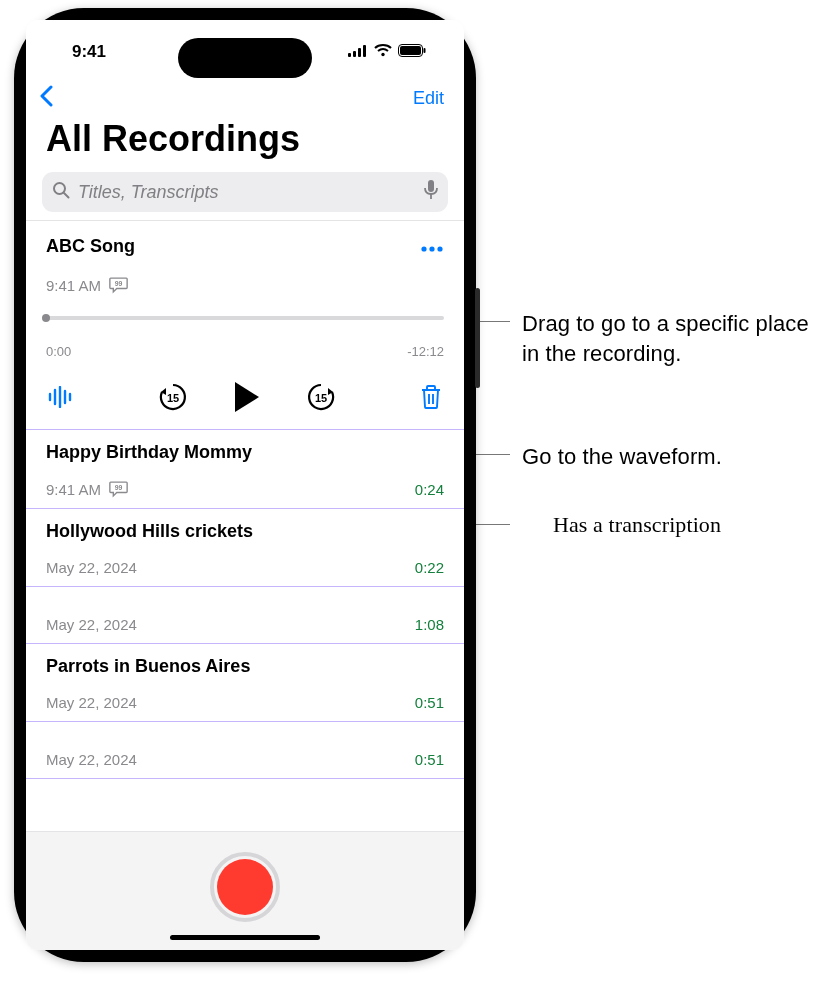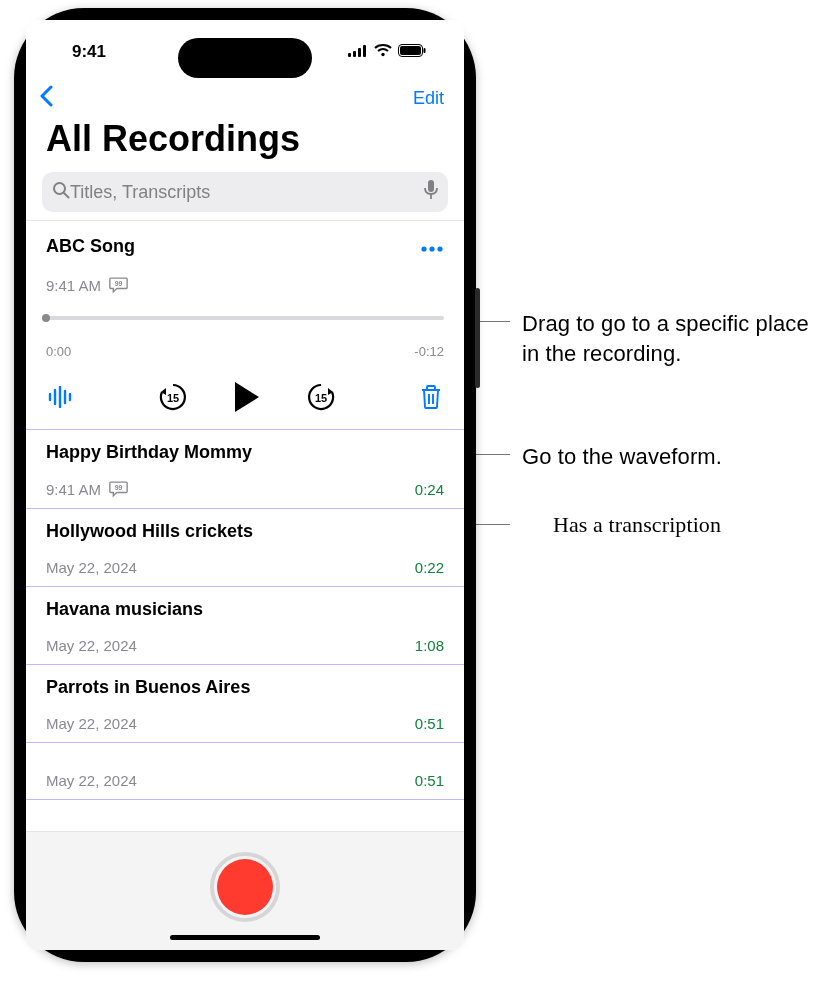--- a/index.html
+++ b/index.html
@@ -80,22 +80,23 @@
   }
 
   
   .search-field {
     margin: 6px 16px 8px;
     background: #ededef;
     border-radius: 11px;
     display:flex;
     align-items:center;
     padding: 8px 10px;
-    gap:0;
+    gap:8px;
     color:#808085;
+    font-style:italic;
   }
   .search-field .search-icon { flex:0 0 auto; }
   .search-field .placeholder { flex:1; font-size:18px; color:#808085; }
   .search-field .mic-icon { flex:0 0 auto; }
 
   
   .list { flex:1; overflow:hidden; }
   .row {
     border-top: 1px solid #c4b5fd;
     padding: 12px 20px 10px;
@@ -284,21 +285,21 @@
             </span>
           </span>
         </div>
 
         <div class="scrubber-wrap">
           <div class="scrubber-track">
               <div class="scrubber-thumb"></div>
             </div>
           <div class="scrubber-times">
             <span>0:00</span>
-            <span>-0:12</span>
+            <span>-12:12</span>
           </div>
         </div>
 
         <div class="controls">
           <span class="ctrl waveform-btn">
             <svg width="26" height="22" viewBox="0 0 26 22">
                 <g stroke="#007aff" stroke-width="2.4" stroke-linecap="round">
               <line x1="2" y1="8" x2="2" y2="14"></line>
                   <line x1="7" y1="4" x2="7" y2="18"></line>
               <line x1="12" y1="1" x2="12" y2="21"></line>
@@ -358,23 +359,20 @@
         <div class="row-head">
             <span class="row-title">Hollywood Hills crickets</span>
           </div>
         <div class="row-sub">
           <span>May 22, 2024</span>
           <span class="dur">0:22</span>
         </div>
       </div>
 
       <div class="row">
-        <div class="row-head">
-            <span class="row-title">Havana musicians</span>
-          </div>
         <div class="row-sub">
           <span>May 22, 2024</span>
           <span class="dur">1:08</span>
         </div>
       </div>
 
       <div class="row">
         <div class="row-head">
             <span class="row-title">Parrots in Buenos Aires</span>
           </div>

